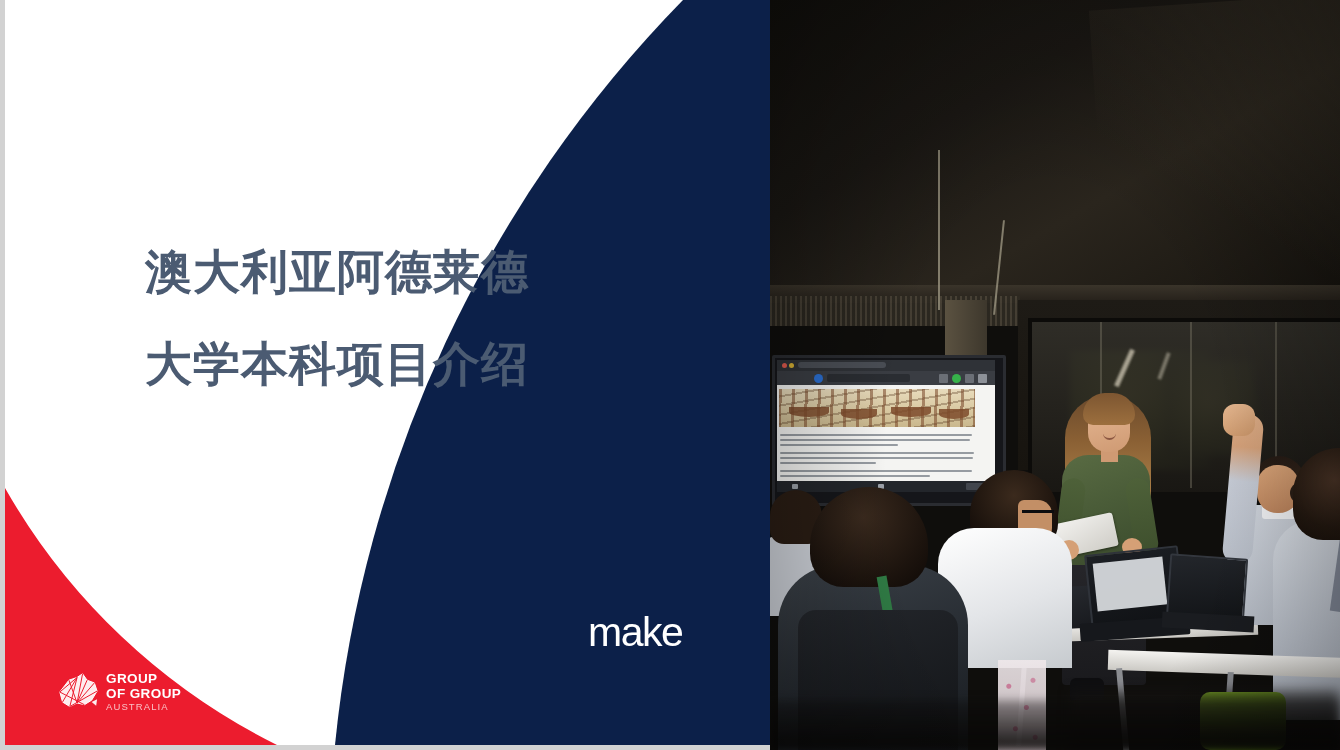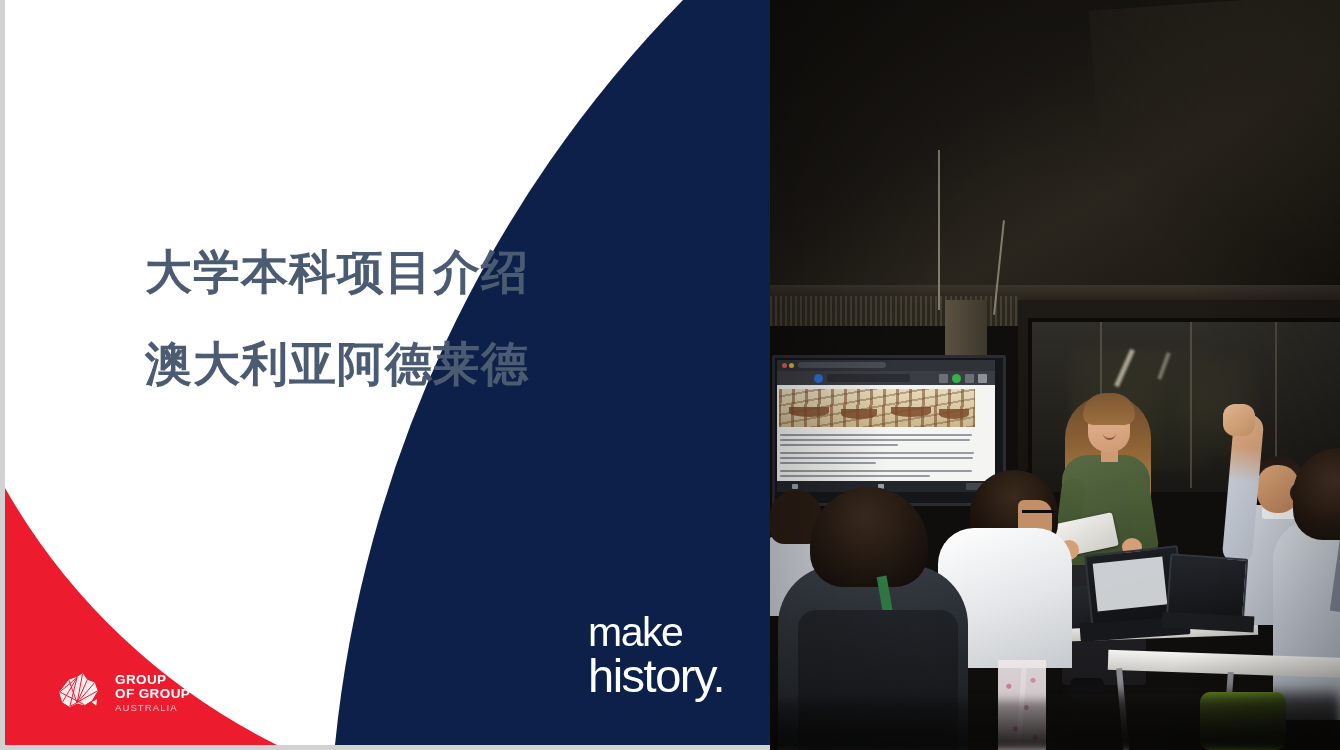--- a/index.html
+++ b/index.html
@@ -79,22 +79,22 @@
   .mh-line1 { font-size: 41px; line-height: 40px; }
   .mh-line2 { font-size: 47px; line-height: 48px; }
 
   
   .goe-logo {
     position: absolute;
     left: 52px;
     top: 672px;
     z-index: 6;
     display: flex;
-    align-items: flex-end;
-    gap: 16px;
+    align-items: flex-start;
+    gap: 7px;
   }
   .goe-mark { width: 42px; height: 40px; display: block; }
   .goe-text { line-height: 1; }
   .goe-l1, .goe-l2 {
     font-family: "Liberation Sans", sans-serif;
     font-weight: bold;
     font-size: 13.5px;
     letter-spacing: 0.4px;
     color: #ffffff;
     display: block;
@@ -424,27 +424,26 @@
 <body>
 
 <div class="slide">
 
   <div class="left-panel">
 
     <div class="navy-shape"></div>
     <div class="red-shape"></div>
 
     <div class="title-block">
+      <div class="title-line">澳大利亚阿德莱德</div>
       <div class="title-line">大学本科项目介绍</div>
-      <div class="title-line">澳大利亚阿德莱德</div>
     </div>
 
     <div class="make-history">
       <div class="mh-line1">make</div>
-      <div class="mh-line2">history.</div>
     </div>
 
     <div class="goe-logo">
       <svg class="goe-mark" viewBox="0 0 46 44">
         <g fill="none" stroke="#ffffff" stroke-width="1.1">
           <path d="M3 22 L13 9 L22 6 L28 2 L33 9 L41 12 L44 21 L38 31 L30 36 L22 34 L14 38 L6 33 Z" fill="#ffffff" fill-opacity="0.92"></path>
         </g>
         <g stroke="#ec1c2e" stroke-width="1.1" fill="none">
           <path d="M3 22 L22 6 M22 6 L14 38 M3 22 L30 36 M13 9 L22 34 M33 9 L22 34 M41 12 L22 34 M44 21 L14 38 M28 2 L22 34 M6 33 L22 6"></path>
         </g>

